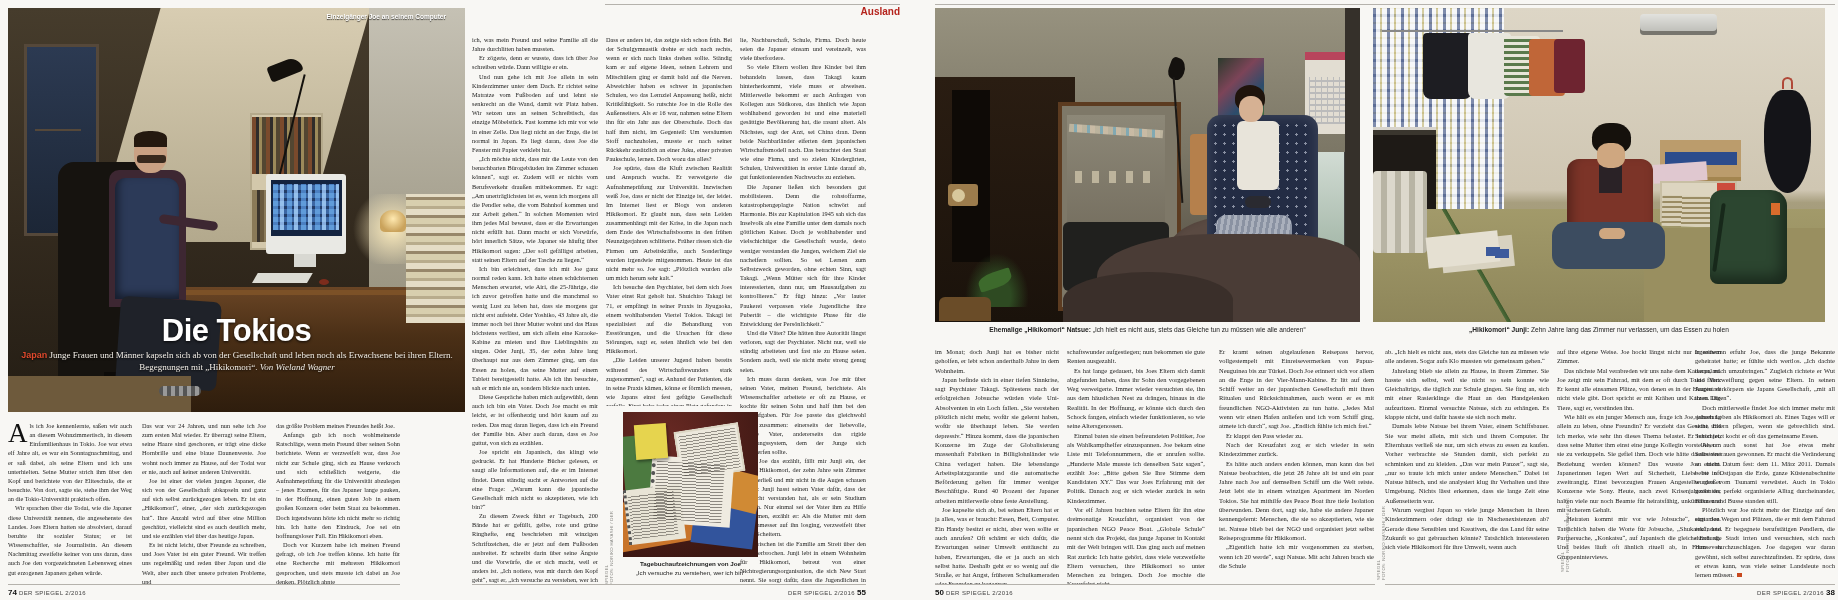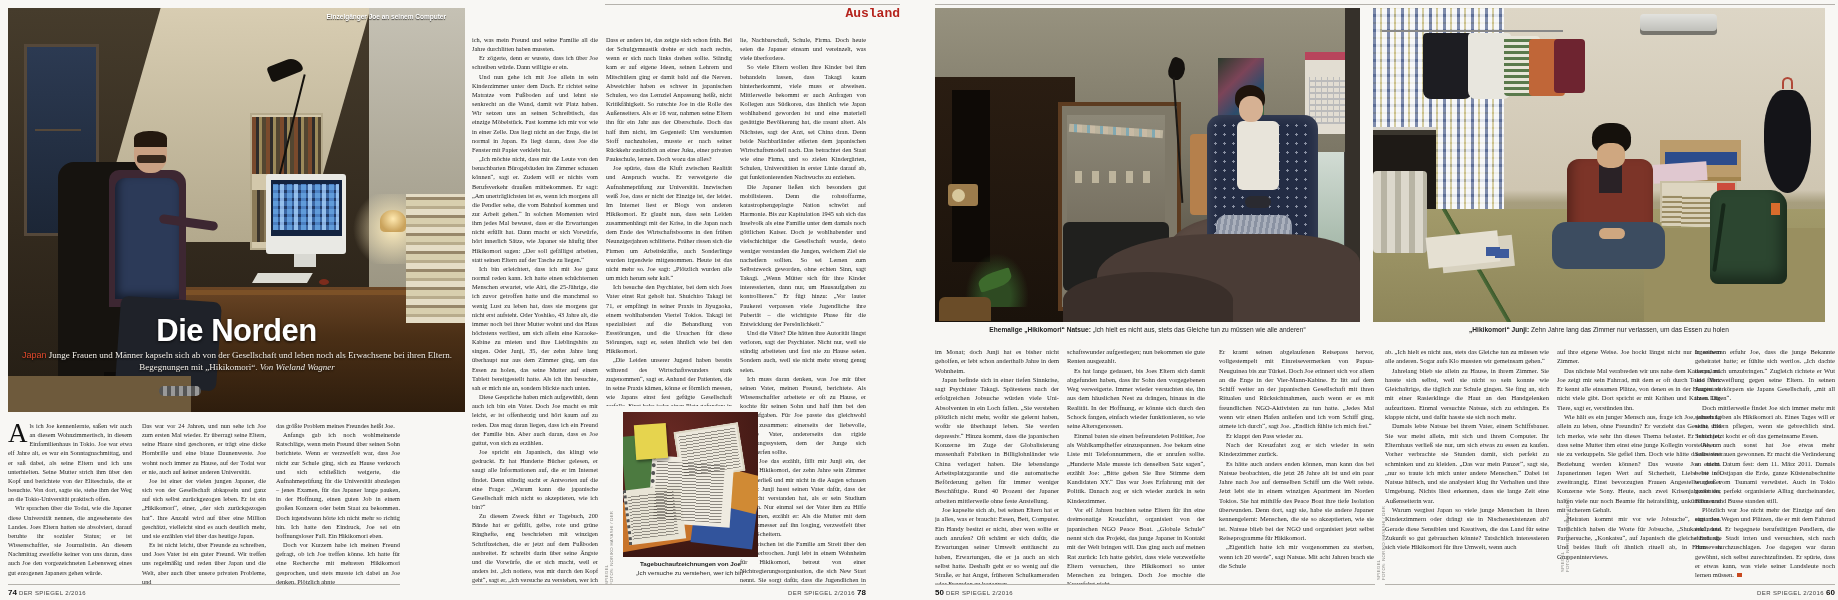--- a/index.html
+++ b/index.html
@@ -9,26 +9,26 @@
   .col{position:absolute;overflow:hidden;text-align:justify;color:#1b1b1b;font-size:6.3px;line-height:9.15px;}
   .colR{font-size:6.5px;line-height:9.3px;}
   .col p{margin:0;}
   .col p + p{text-indent:7px;}
   .dcap{float:left;font-size:27px;line-height:23px;padding:1px 2px 0 0;font-family:"Liberation Serif",serif;color:#111;}
   .endp p:last-child::after{content:"";display:inline-block;width:4.5px;height:4.5px;background:#c8491f;margin-left:3px;}
   
   .rule{position:absolute;height:1px;background:#b5b2ac;}
   .footer{position:absolute;font-family:"Liberation Sans",sans-serif;font-size:6px;color:#444;letter-spacing:.4px;}
   .footer b{font-size:8px;color:#111;letter-spacing:0;font-family:"Liberation Sans",sans-serif;}
-  .section{position:absolute;font-family:Liberation Mono, monospace;font-weight:bold;font-size:13px;color:#b5231c;}
+  .section{position:absolute;font-family:Liberation Sans, sans-serif;font-weight:bold;font-size:10px;color:#b5231c;}
   .credit{position:absolute;font-family:"Liberation Sans",sans-serif;font-size:4.3px;color:#8a8a86;writing-mode:vertical-lr;transform:rotate(180deg);letter-spacing:.3px;}
   
   .headline{position:absolute;text-align:center;color:#fff;font-family:"Liberation Sans",sans-serif;font-weight:bold;font-size:31px;letter-spacing:-.5px;text-shadow:0 1px 3px rgba(0,0,0,.8);}
   .subtitle{position:absolute;text-align:center;color:#f3efe8;font-size:9px;line-height:11.5px;text-shadow:0 1px 2px rgba(0,0,0,.8);}
-  .subtitle .kicker{color:#e0492c;font-family:"Liberation Sans",sans-serif;font-weight:normal;}
+  .subtitle .kicker{color:#e0492c;font-family:"Liberation Sans",sans-serif;font-weight:bold;}
   .subtitle i{font-style:italic;}
   .photocap-on{position:absolute;color:#fff;font-family:"Liberation Sans",sans-serif;font-weight:bold;font-size:6.5px;text-align:right;text-shadow:0 1px 1px rgba(0,0,0,.7);}
   .photocap{position:absolute;font-family:"Liberation Sans",sans-serif;font-size:6.6px;color:#222;text-align:center;}
   .photocap b{font-weight:bold;}
   .nbcap{position:absolute;font-family:"Liberation Sans",sans-serif;font-size:6.2px;color:#222;text-align:center;line-height:8.5px;}
   
   .photo{position:absolute;overflow:hidden;}
   .photo div{position:absolute;}
   
   .ph1{background:linear-gradient(180deg,#463c2c 0%,#332a1e 55%,#241d14 100%);}
@@ -176,21 +176,21 @@
   <div class="ph1-vest"></div>
   <div class="ph1-head"></div>
   <div class="ph1-hair"></div>
   <div class="ph1-glasses"></div>
   <div class="ph1-arm"></div>
   <div class="ph1-legs"></div>
   <div class="ph1-floor"></div>
   <div class="ph1-slipper"></div>
 </div>
 <div class="photocap-on" style="left:8px;top:13px;width:438px;">Einzelgänger Joe an seinem Computer</div>
-<div class="headline" style="left:8px;top:313px;width:457px;">Die Norden</div>
+<div class="headline" style="left:8px;top:313px;width:457px;">Die Tokios</div>
 <div class="subtitle" style="left:18px;top:350px;width:438px;">
   <b class="kicker">Japan</b>
   <span>Junge Frauen und Männer kapseln sich ab von der Gesellschaft und leben noch als Erwachsene bei ihren Eltern. Begegnungen mit „Hikikomori“.</span>
   <i>Von Wieland Wagner</i>
 </div>
 
 <div class="col" style="left:8px;top:421px;width:124px;height:165px;">
   <span class="dcap">A</span>
   <div>
       <p>ls ich Joe kennenlernte, saßen wir auch an diesem Wohnzimmertisch, in diesem Einfamilienhaus in Tokio. Joe war etwa elf Jahre alt, es war ein Sonntagnachmittag, und er saß dabei, als seine Eltern und ich uns unterhielten. Seine Mutter strich ihm über den Kopf und berichtete von der Eliteschule, die er besuchte. Von dort, sagte sie, stehe ihm der Weg an die Tokio-Universität praktisch offen.</p>
@@ -263,21 +263,21 @@
   <div class="phN-txt3"></div>
   <div class="phN-sticky"></div>
 </div>
 <div class="nbcap" style="left:608px;top:560px;width:165px;">
   <b>Tagebuchaufzeichnungen von Joe</b><br>
   <span>„Ich versuche zu verstehen, wer ich bin“</span>
 </div>
 
 <div class="credit" style="left:604px;top:495px;height:90px;">FOTOS: NORIKO HAYASHI / DER SPIEGEL</div>
 <div class="rule" style="left:472px;top:584px;width:394px;"></div>
-<div class="footer" style="left:666px;top:588px;width:200px;text-align:right;"><span>DER SPIEGEL 2/2016</span> <b>78</b></div>
+<div class="footer" style="left:666px;top:588px;width:200px;text-align:right;"><span>DER SPIEGEL 2/2016</span> <b>55</b></div>
 
 <div class="rule" style="left:935px;top:4px;width:900px;"></div>
 
 <div class="photo phA abs" style="left:935px;top:8px;width:425px;height:314px;">
   <div class="phA-dark"></div>
   <div class="phA-doorgap"></div>
   <div class="phA-clock"></div>
   <div class="phA-clockface"></div>
   <div class="phA-mirror"></div>
   <div class="phA-mirror-in"></div>
@@ -400,13 +400,13 @@
     <div class="endp">
       <p>Irgendwann erfuhr Joe, dass die junge Bekannte geheiratet hatte; er fühlte sich wertlos. „Ich dachte daran, mich umzubringen.“ Zugleich richtete er Wut und Verzweiflung gegen seine Eltern. In seinen Augen verkörpern sie Japans Gesellschaft, „mit all ihren Lügen“.</p>
       <p>Doch mittlerweile findet Joe sich immer mehr mit seinem Leben als Hikikomori ab. Eines Tages will er seine Eltern pflegen, wenn sie gebrechlich sind. Schon jetzt kocht er oft das gemeinsame Essen.</p>
       <p>Aber auch sonst hat Joe etwas mehr Selbstvertrauen gewonnen. Er macht die Veränderung an einem Datum fest: dem 11. März 2011. Damals bebte in Ostjapan die Erde, ganze Küstenabschnitte wurden vom Tsunami verwüstet. Auch in Tokio geriet der perfekt organisierte Alltag durcheinander, Bahnen und Busse standen still.</p>
       <p>Plötzlich war Joe nicht mehr der Einzige auf den einsamen Wegen und Plätzen, die er mit dem Fahrrad erkundete. Er begegnete berufstätigen Pendlern, die durch die Stadt irrten und versuchten, sich nach Hause durchzuschlagen. Joe dagegen war daran gewöhnt, sich selbst zurechtzufinden. Er spürte, dass er etwas kann, was viele seiner Landsleute noch lernen müssen.</p>
     </div>
   </div>
 
 <div class="credit" style="left:1560px;top:480px;height:92px;">FOTOS: NORIKO HAYASHI / DER SPIEGEL</div>
 <div class="rule" style="left:1385px;top:584px;width:450px;"></div>
-<div class="footer" style="left:1635px;top:588px;width:200px;text-align:right;"><span>DER SPIEGEL 2/2016</span> <b>60</b></div>
+<div class="footer" style="left:1635px;top:588px;width:200px;text-align:right;"><span>DER SPIEGEL 2/2016</span> <b>38</b></div>
 
 </body></html>

